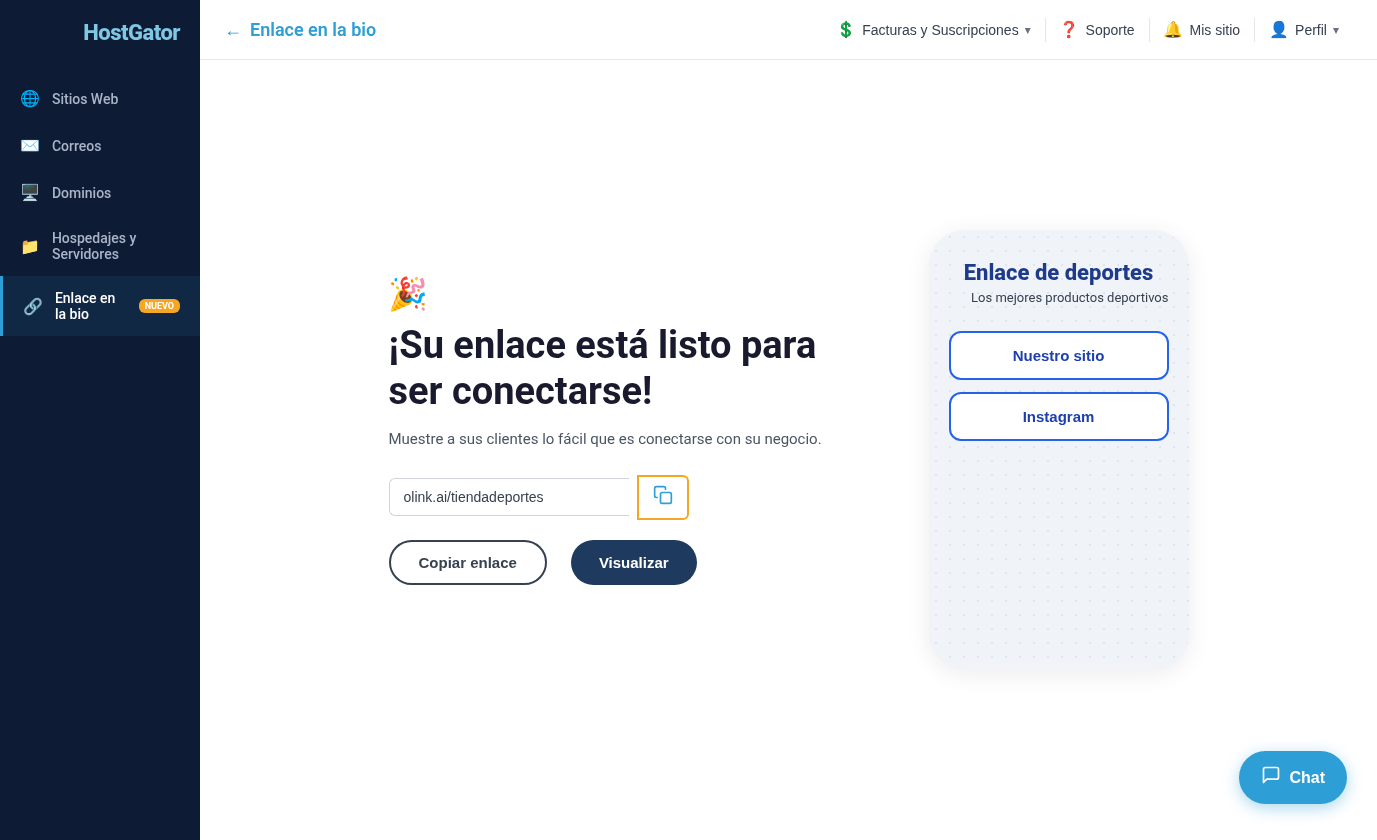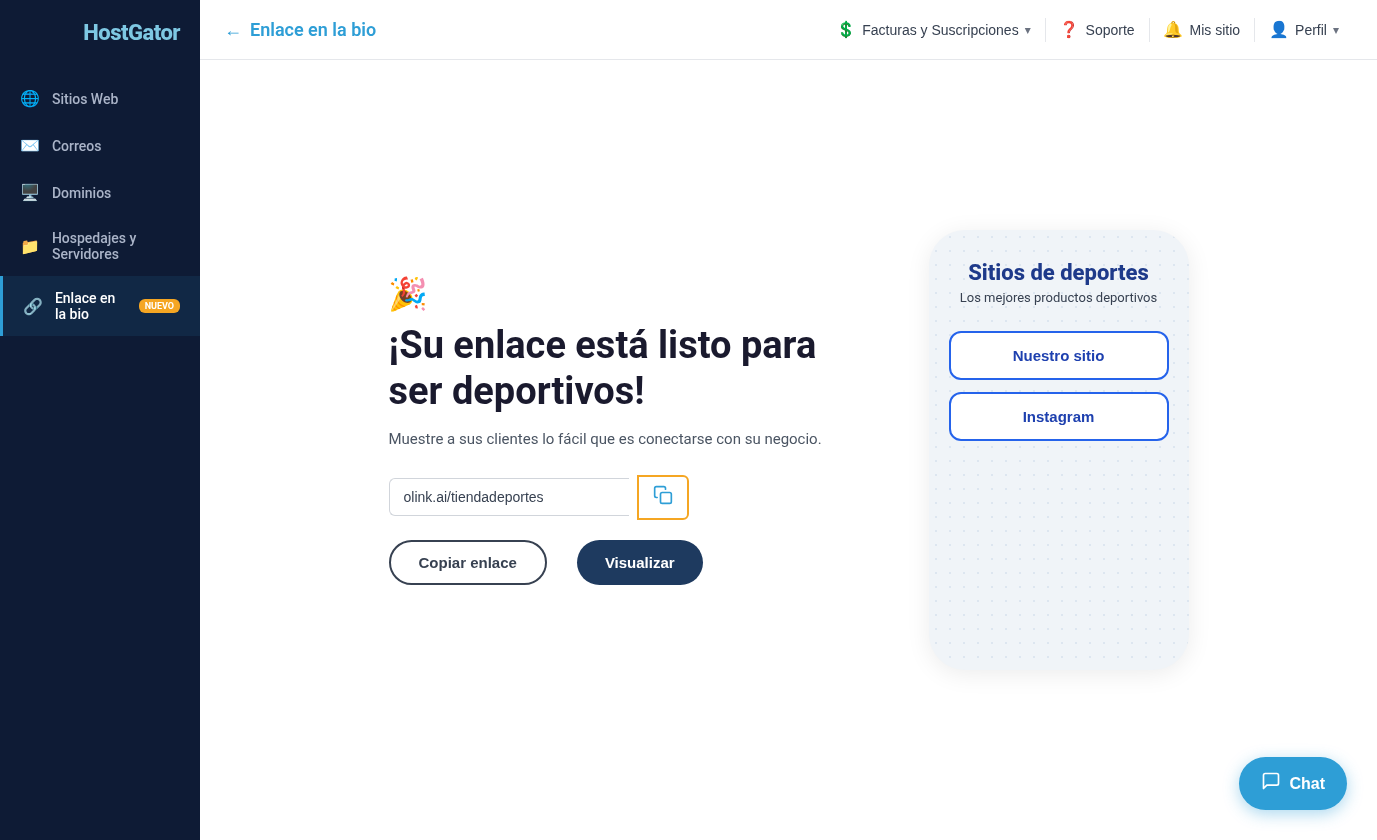--- a/index.html
+++ b/index.html
@@ -158,21 +158,21 @@
       cursor: pointer;
       border-radius: 0 6px 6px 0;
       display: flex;
       align-items: center;
       justify-content: center;
       min-width: 50px;
     }
     .copy-icon { font-size: 18px; color: #2e9ed6; }
 
     
-    .action-buttons { display: flex; gap: 30px; margin-bottom: 40px; }
+    .action-buttons { display: flex; gap: 24px; margin-bottom: 40px; }
     .btn-outline {
       padding: 12px 28px;
       border: 2px solid #374151;
       background: #fff;
       border-radius: 30px;
       font-size: 15px;
       font-weight: 600;
       color: #374151;
       cursor: pointer;
     }
@@ -217,21 +217,21 @@
     .phone-title {
       font-size: 22px;
       font-weight: 800;
       color: #1e3a8a;
       text-align: center;
       margin-bottom: 4px;
     }
     .phone-subtitle {
       font-size: 13px;
       color: #374151;
-      text-align: center;
+      text-align: right;
       width: 100%;
       margin-bottom: 24px;
       line-height: 1.4;
     }
     .phone-btn {
       width: 100%;
       padding: 14px 12px;
       border: 2px solid #2563eb;
       background: #fff;
       border-radius: 12px;
@@ -239,21 +239,21 @@
       font-weight: 700;
       color: #1e40af;
       cursor: pointer;
       margin-bottom: 12px;
       text-align: center;
     }
 
     
     .chat-btn {
       position: fixed;
-      bottom: 30px;
+      bottom: 36px;
       right: 30px;
       background: #2e9ed6;
       color: #fff;
       border: none;
       border-radius: 50px;
       padding: 14px 22px;
       font-size: 16px;
       font-weight: 600;
       cursor: pointer;
       display: flex;
@@ -334,21 +334,21 @@
       <span>Perfil</span>
       <span style="font-size:12px; color:#6b7280;">▾</span>
     </button>
   </header>
 
   <main class="content">
     <div class="content-inner">
 
       <div class="left-panel">
         <div class="party-emoji">🎉</div>
-        <h1 class="main-title">¡Su enlace está listo para ser deportivos!</h1>
+        <h1 class="main-title">¡Su enlace está listo para ser conectarse!</h1>
         <p class="sub-text">Muestre a sus clientes lo fácil que es conectarse con su negocio.</p>
 
         <div class="url-input-row">
           <input class="url-input" type="text" readonly="" value="olink.ai/tiendadeportes" style="">
           <button class="url-copy-btn" title="Copiar">
             <span class="copy-icon">
               <svg width="20" height="20" viewBox="0 0 24 24" fill="none" stroke="#2e9ed6" stroke-width="2" stroke-linecap="round" stroke-linejoin="round">
                 <rect x="9" y="9" width="13" height="13" rx="2" ry="2"></rect>
                 <path d="M5 15H4a2 2 0 0 1-2-2V4a2 2 0 0 1 2-2h9a2 2 0 0 1 2 2v1"></path>
               </svg>
@@ -361,21 +361,21 @@
             <span>Copiar enlace</span>
           </button>
           <button class="btn-primary">
             <span>Visualizar</span>
           </button>
         </div>
 
       </div>
 
       <div class="phone-mockup">
-        <h2 class="phone-title">Sitios de deportes</h2>
+        <h2 class="phone-title">Enlace de deportes</h2>
         <p class="phone-subtitle">Los mejores productos deportivos</p>
 
         <button class="phone-btn">
           <span>Nuestro sitio</span>
         </button>
         <button class="phone-btn">
           <span>Instagram</span>
         </button>
       </div>
 

